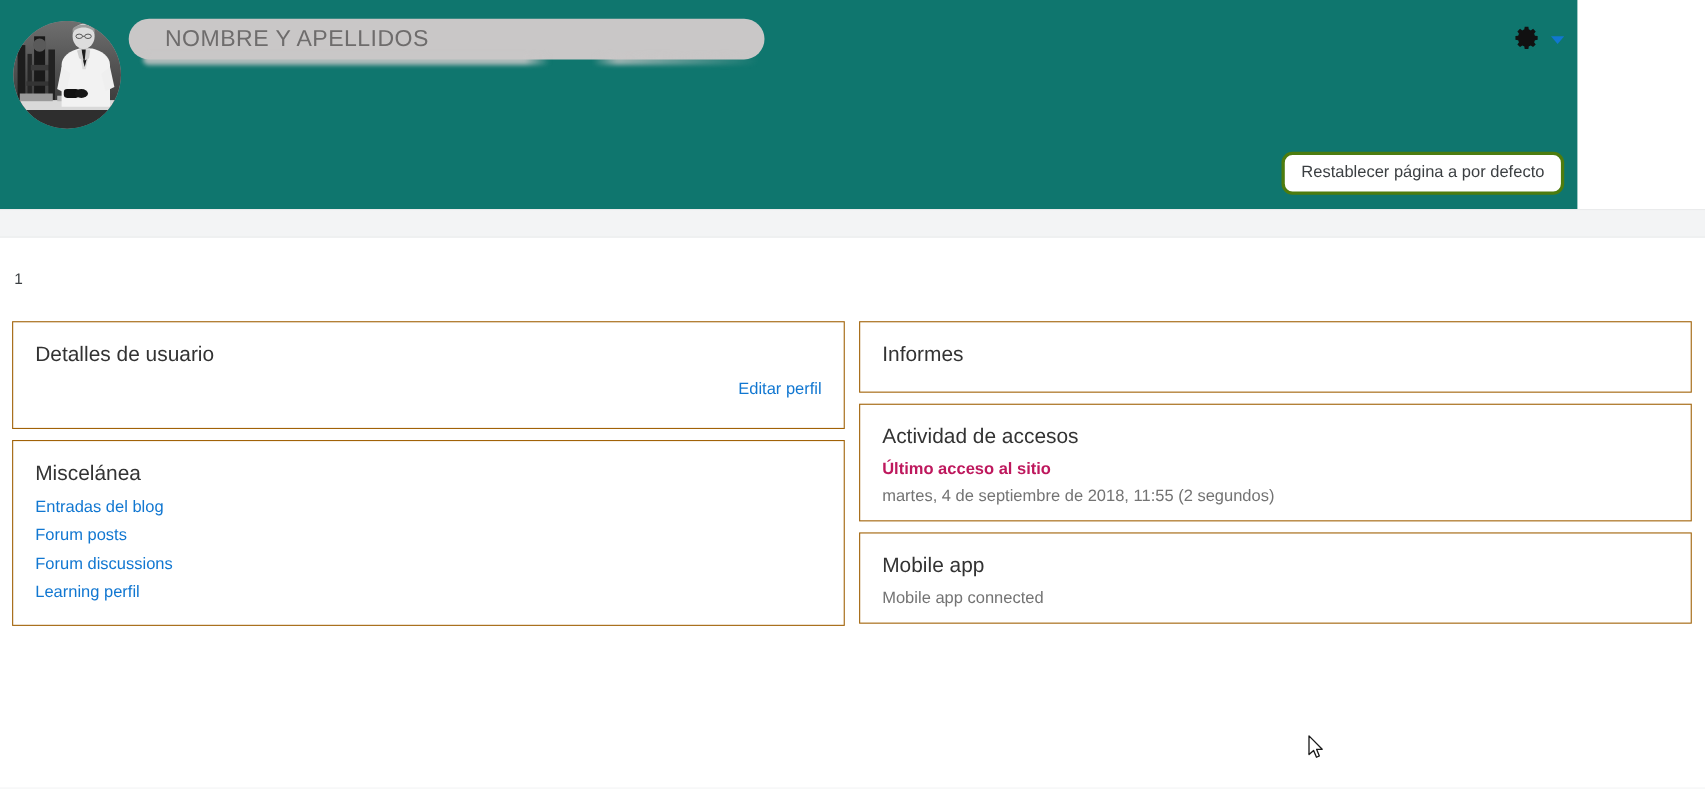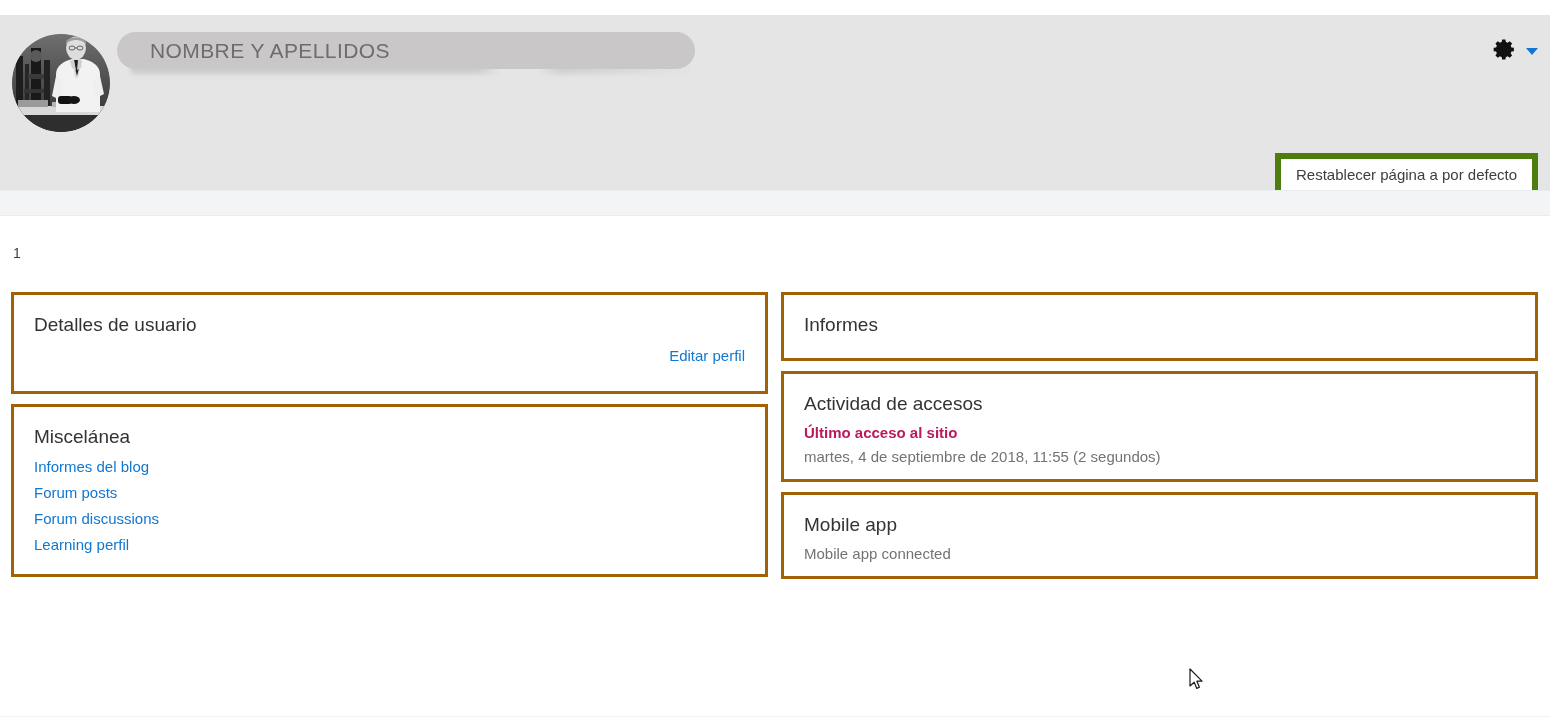--- a/index.html
+++ b/index.html
@@ -14,24 +14,24 @@
   #page {
     position: relative;
     width: 1550px;
     height: 717px;
     background: #ffffff;
   }
 
   
   .header {
     position: absolute;
-    left: 0; top: 15px;
-    width: 1550px;
+    left: 0; top: 0;
+    width: 1434px;
     height: 190px;
-    background: #e5e5e5;
+    background: #0f766e;
   }
   .avatar {
     position: absolute;
     left: 12px; top: 19px;
     width: 98px; height: 98px;
     border-radius: 50%;
     overflow: hidden;
     background: #8c8c8c;
   }
   .avatar svg { display: block; width: 98px; height: 98px; }
@@ -80,22 +80,22 @@
   }
 
   .header-buttons {
     position: absolute;
     right: 12px; top: 138px;
     display: flex;
     gap: 8px;
   }
   .btn {
     background: #ffffff;
-    border: 6px solid #4d7c0f;
-    border-radius: 0;
+    border: 3px solid #4d7c0f;
+    border-radius: 10px;
     color: #3b3f42;
     font-size: 15px;
     font-family: "Liberation Sans", sans-serif;
     padding: 7px 15px 8px 15px;
     line-height: 18px;
     cursor: pointer;
     white-space: nowrap;
   }
 
   
@@ -123,21 +123,21 @@
     left: 11px; top: 292px;
     width: 757px;
   }
   .col-right {
     position: absolute;
     left: 781px; top: 292px;
     width: 757px;
   }
   .card {
     background: #ffffff;
-    border: 3px solid #a16207;
+    border: 1px solid #a16207;
     padding: 17px 20px 16px 20px;
     margin-bottom: 10px;
     position: relative;
   }
   .card-title {
     font-size: 19px;
     color: #333333;
     font-weight: normal;
     margin: 0 0 4px 0;
     line-height: 26px;
@@ -273,21 +273,21 @@
     <div class="card">
       <h2 class="card-title">Detalles de usuario</h2>
       <div class="edit-profile-row">
         <a class="lnk">Editar perfil</a>
       </div>
     </div>
 
     <div class="card">
       <h2 class="card-title">Miscelánea</h2>
       <ul class="card-link-list">
-        <li><a class="lnk">Informes del blog</a></li>
+        <li><a class="lnk">Entradas del blog</a></li>
         <li><a class="lnk">Forum posts</a></li>
         <li><a class="lnk">Forum discussions</a></li>
         <li><a class="lnk">Learning perfil</a></li>
       </ul>
     </div>
   </div>
 
   <div class="col-right">
 
     <div class="card">

